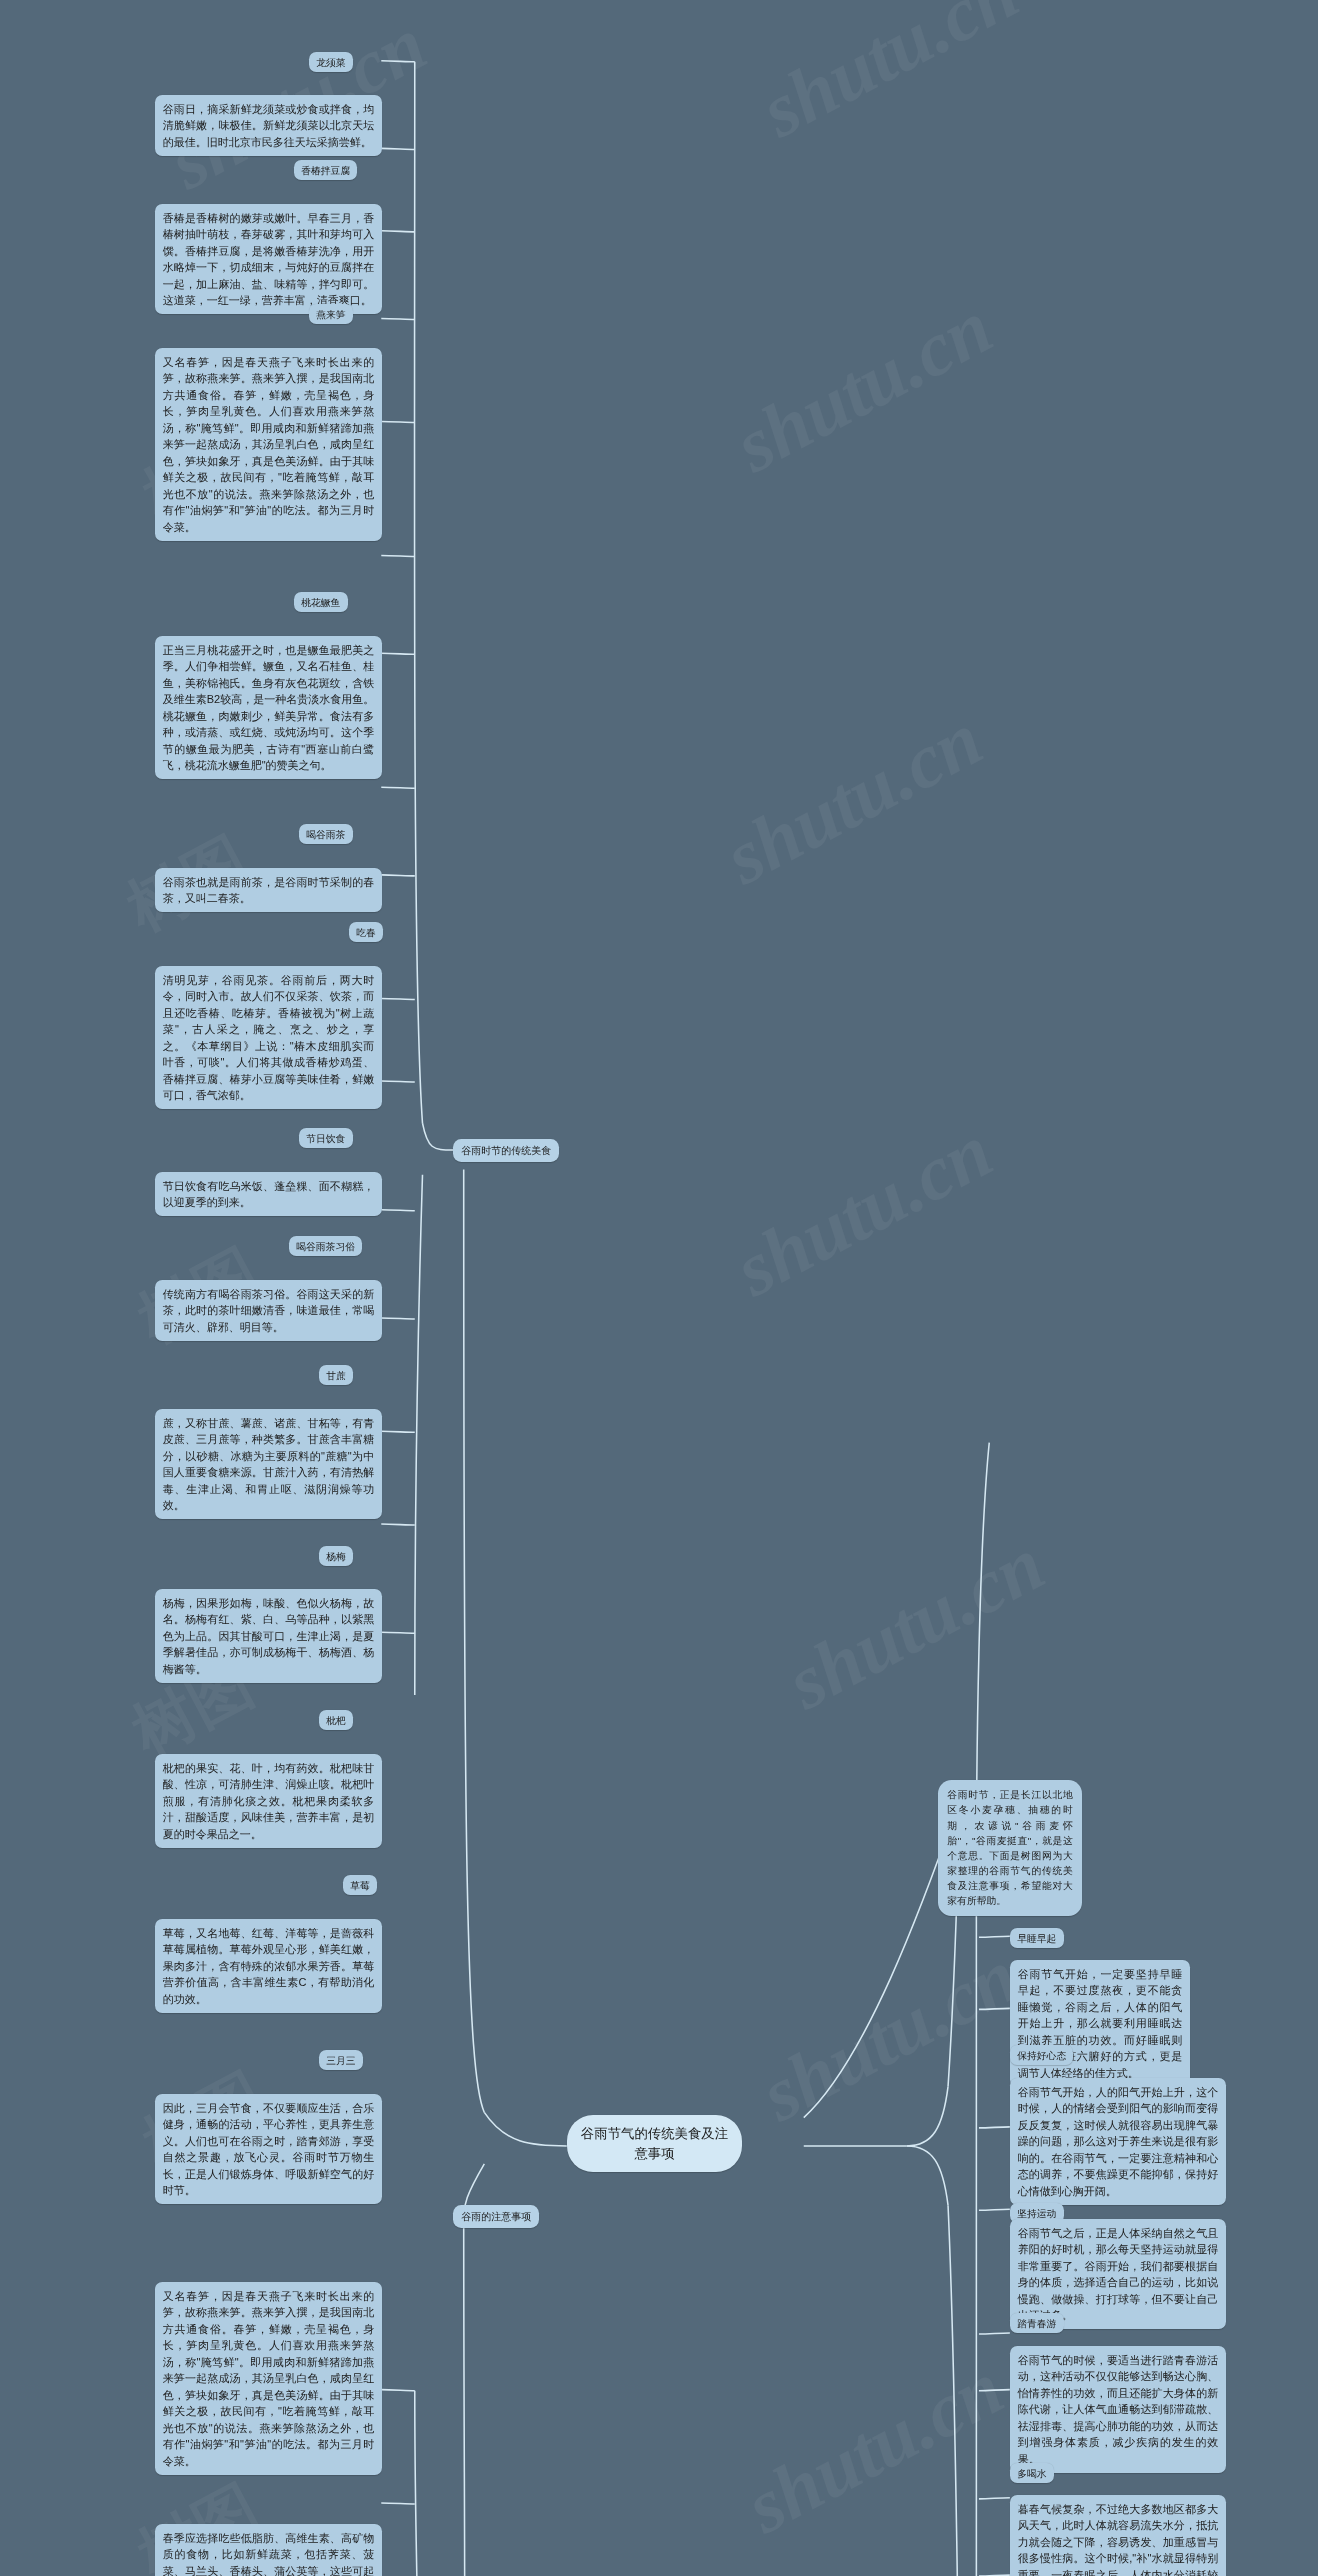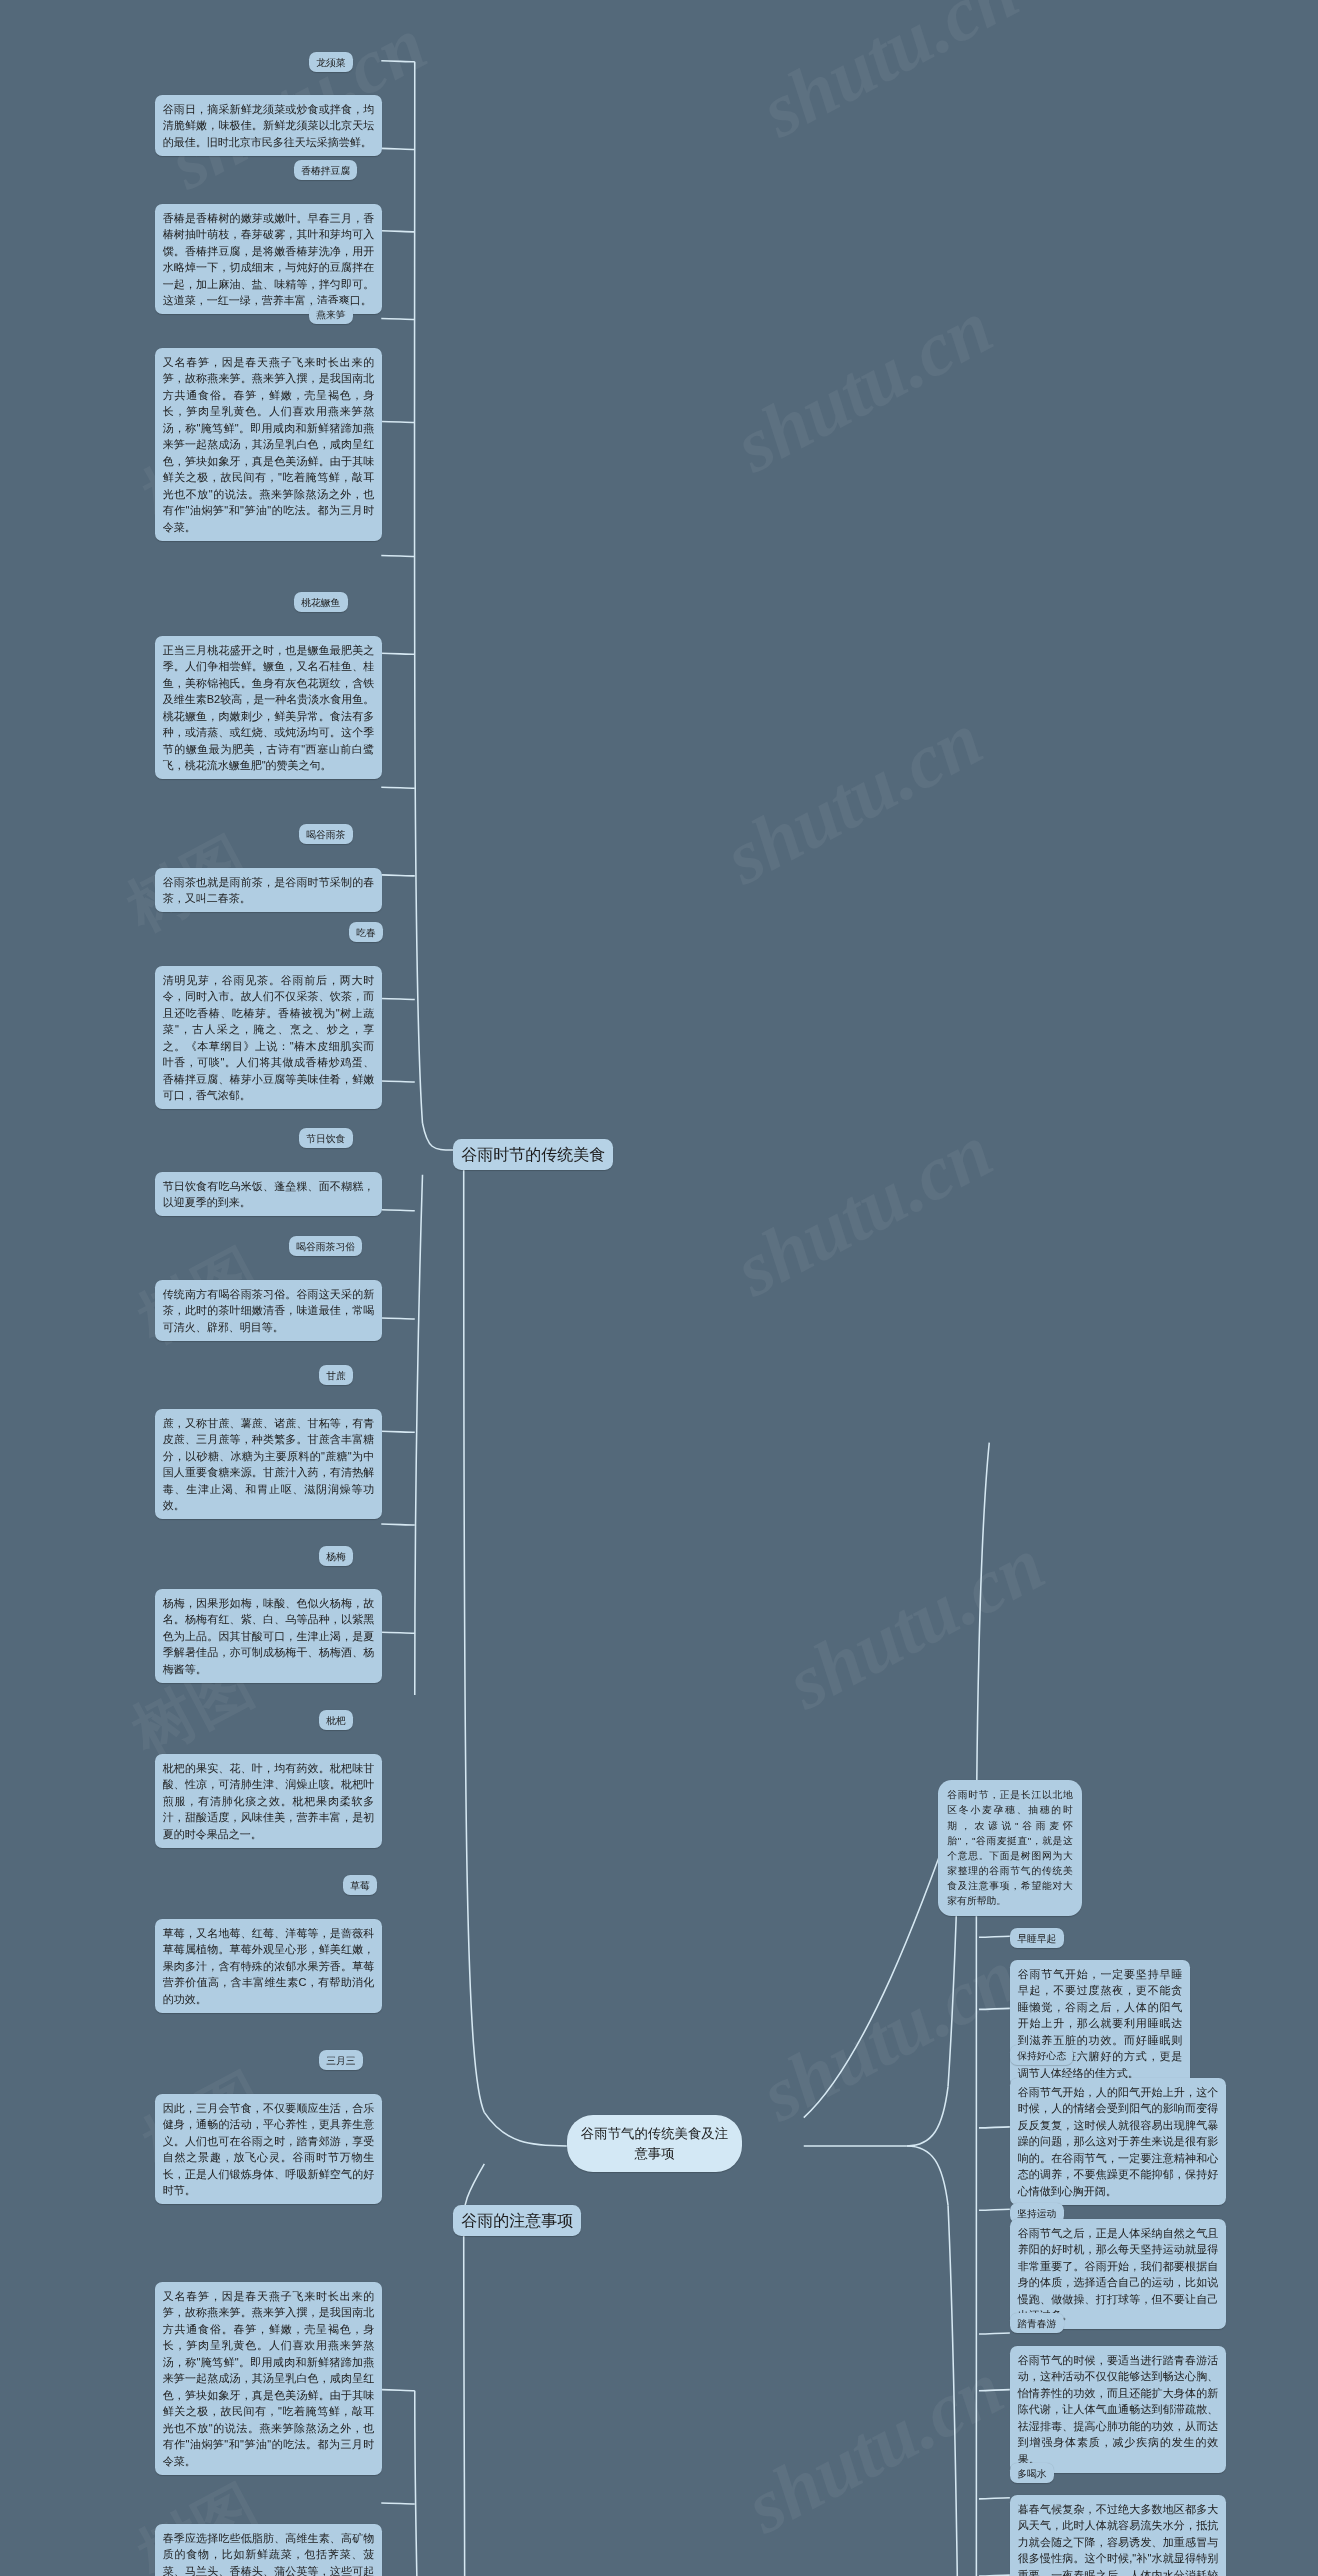--- a/index.html
+++ b/index.html
@@ -36,21 +36,21 @@
     box-sizing:border-box;
     box-shadow:0 0.5px 1px rgba(0,0,0,.18);
   }
   .leaf-title{
     padding:3.6px 7.2px;font-size:9.8px;line-height:1.35;white-space:nowrap;
   }
   .para{
     padding:5.7px 7.7px;font-size:11px;line-height:1.5;text-align:justify;
   }
   .branch{
-    padding:4.6px 8.2px;font-size:16px;line-height:1.35;white-space:nowrap;
+    padding:4.6px 8.2px;font-size:10px;line-height:1.35;white-space:nowrap;
     background:#b6d2e6;border-radius:8.2px;
   }
   .root{
     background:#d3e8f5;border-radius:20.6px;
     padding:9.3px 13.4px;font-size:13.4px;line-height:1.45;text-align:center;
     width:175px;
   }
   .intro{
     background:#b0cde2;border-radius:13.4px;
     padding:7.2px 9.3px;font-size:9.8px;line-height:1.55;width:144px;text-align:justify;

